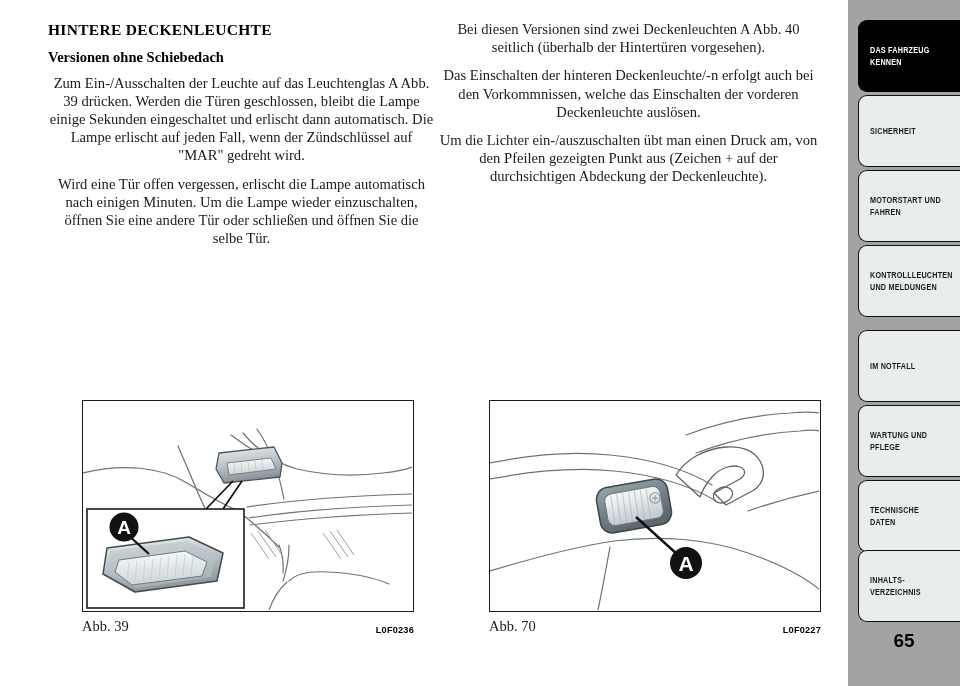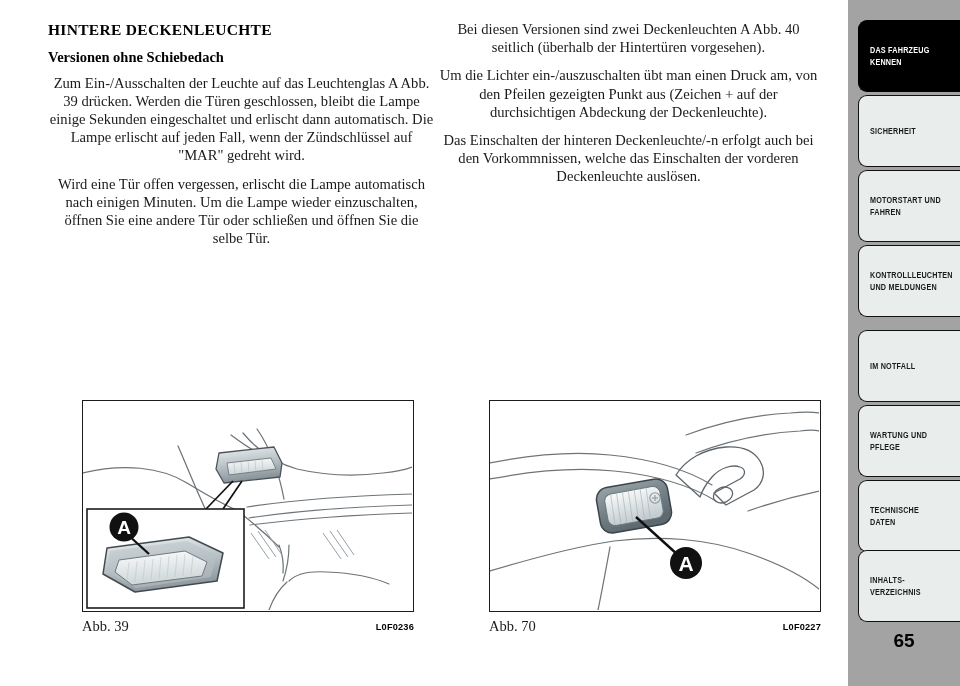--- a/index.html
+++ b/index.html
@@ -83,21 +83,21 @@
     width: 332px;
     height: 212px;
     border: 1.6px solid #1c1c1c;
     background: #ffffff;
     overflow: hidden;
   }
 
   .fig-caption {
     display: flex;
     justify-content: space-between;
-    align-items: center;
+    align-items: flex-end;
     margin-top: 6px;
     width: 332px;
   }
   .fig-label {
     font-family: "Liberation Serif", serif;
     font-size: 14.5px;
     color: #1a1a1a;
   }
   .fig-code {
     font-family: "Liberation Sans", sans-serif;
@@ -187,22 +187,22 @@
 
       <div class="col">
         <h1 class="section-title">HINTERE DECKENLEUCHTE</h1>
         <h2 class="sub-title">Versionen ohne Schiebedach</h2>
         <p class="para">Zum Ein-/Ausschalten der Leuchte auf das Leuchtenglas A Abb. 39 drücken. Werden die Türen geschlossen, bleibt die Lampe einige Sekunden eingeschaltet und erlischt dann automatisch. Die Lampe erlischt auf jeden Fall, wenn der Zündschlüssel auf "MAR" gedreht wird.</p>
         <p class="para">Wird eine Tür offen vergessen, erlischt die Lampe automatisch nach einigen Minuten. Um die Lampe wieder einzuschalten, öffnen Sie eine andere Tür oder schließen und öffnen Sie die selbe Tür.</p>
       </div>
 
       <div class="col">
         <p class="para">Bei diesen Versionen sind zwei Deckenleuchten A Abb. 40 seitlich (überhalb der Hintertüren vorgesehen).</p>
+        <p class="para">Das Einschalten der hinteren Deckenleuchte/-n erfolgt auch bei den Vorkommnissen, welche das Einschalten der vorderen Deckenleuchte auslösen.</p>
         <p class="para">Um die Lichter ein-/auszuschalten übt man einen Druck am, von den Pfeilen gezeigten Punkt aus (Zeichen + auf der durchsichtigen Abdeckung der Deckenleuchte).</p>
-        <p class="para">Das Einschalten der hinteren Deckenleuchte/-n erfolgt auch bei den Vorkommnissen, welche das Einschalten der vorderen Deckenleuchte auslösen.</p>
       </div>
 
     </div>
 
     <div class="figure" id="figure-39">
       <div class="fig-frame">
         <svg width="329" height="209" viewBox="0 0 329 209">
           <defs>
             <linearGradient id="lampBezel39" x1="0" y1="0" x2="0.3" y2="1">
               <stop offset="0" stop-color="#f2f4f5"></stop>

